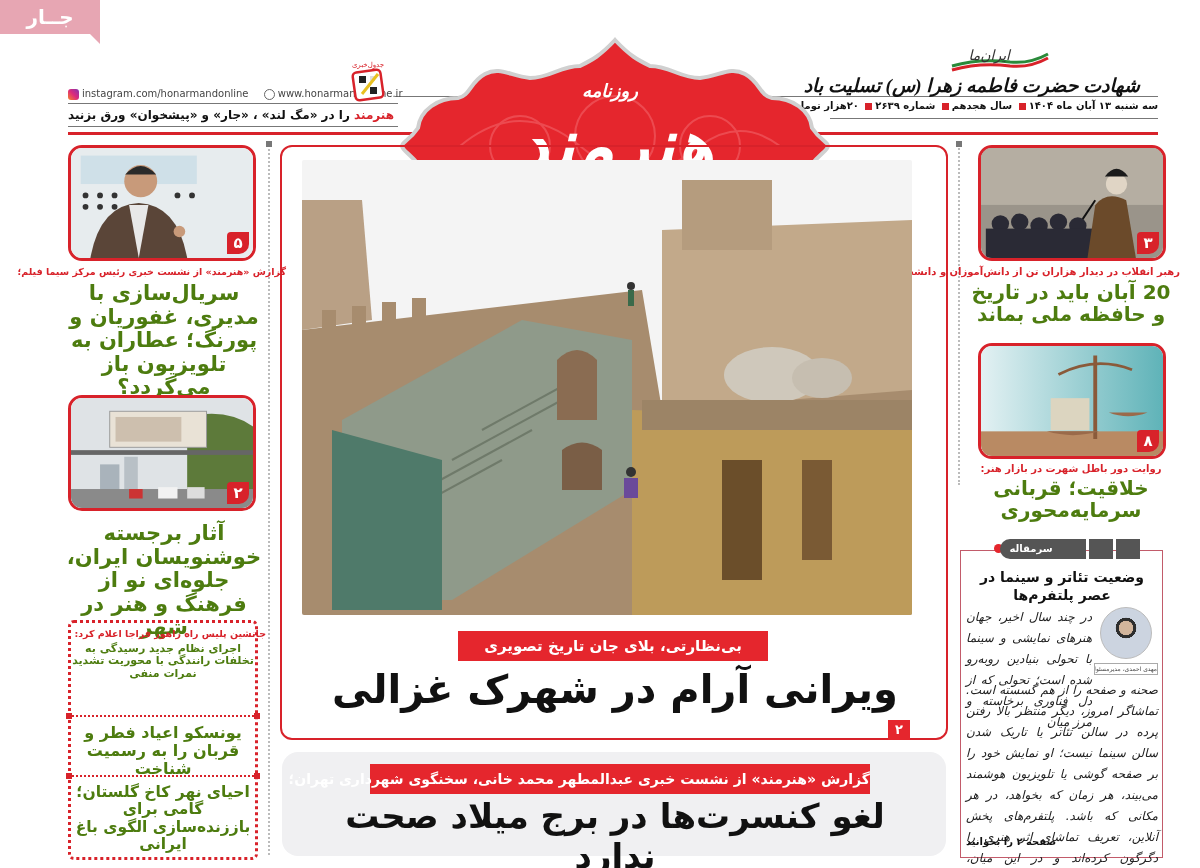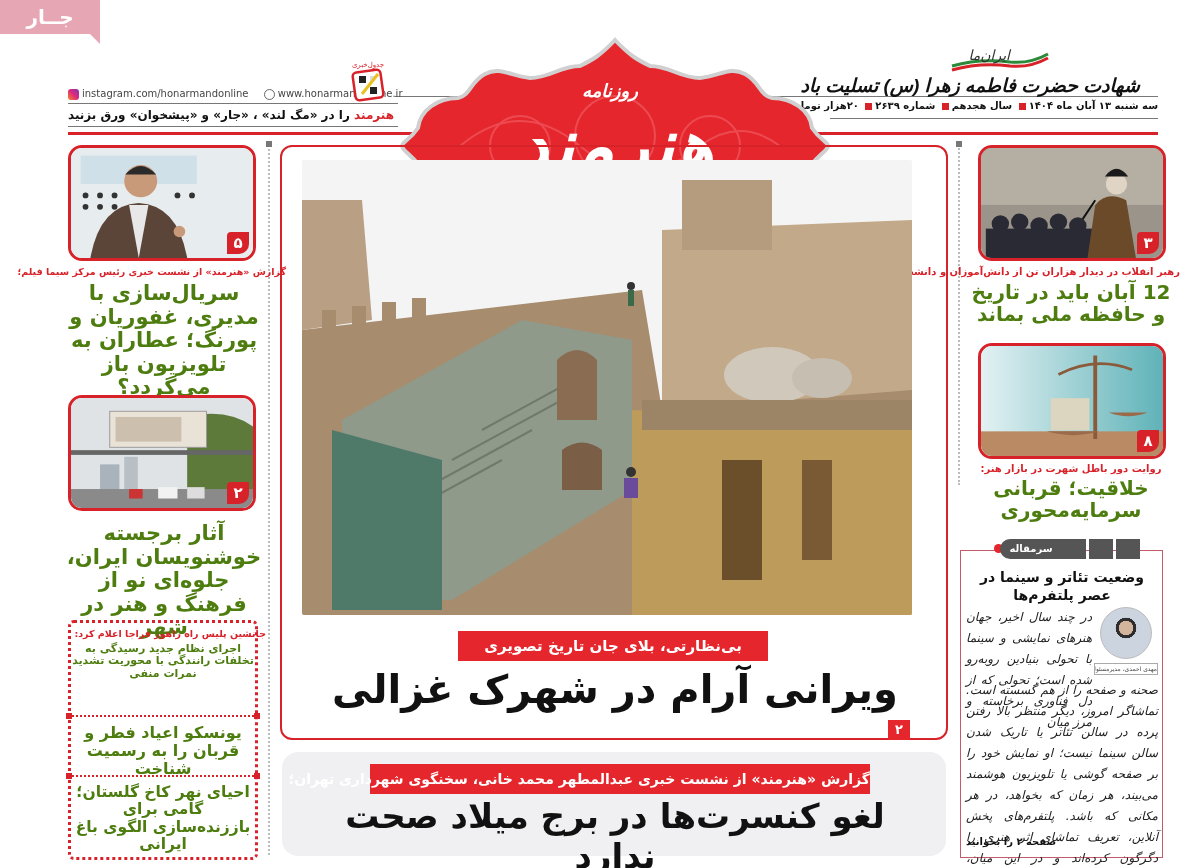--- a/index.html
+++ b/index.html
@@ -9,21 +9,21 @@
   .abs { position: absolute; }
 
   
   .jar-tag { left: 0; top: 0; width: 100px; height: 34px; background: #e7a6b3; color: #fff; font-size: 20px; font-weight: bold; text-align: center; line-height: 34px; letter-spacing: 2px; }
   .jar-tag:after { content: ""; position: absolute; right: 0; bottom: -10px; border-left: 10px solid transparent; border-top: 10px solid #e7a6b3; }
 
   
   .hdr-line { height: 1px; background: #777; }
   .date-line { right: 42px; top: 100px; width: 340px; font-size: 10px; font-weight: bold; white-space: nowrap; text-align: right; }
   .date-line .sq { display: inline-block; width: 7px; height: 7px; background: #d8222a; margin: 0 3px; vertical-align: middle; }
-  .condolence { right: 60px; top: 74px; font-family: Liberation Sans, sans-serif; font-size: 19px; font-style: italic; font-weight: bold; }
+  .condolence { right: 60px; top: 74px; font-family: Liberation Serif, serif; font-size: 19px; font-style: italic; font-weight: bold; }
   .flag-art { right: 150px; top: 40px; width: 100px; height: 34px; }
   .urls { left: 68px; top: 88px; font-size: 10px; color: #444; direction: ltr; white-space: nowrap; }
   .urls .ig { display: inline-block; width: 11px; height: 11px; border-radius: 3px; background: linear-gradient(45deg,#f58529,#dd2a7b,#8134af); vertical-align: middle; margin-right: 3px; }
   .urls .globe { display: inline-block; width: 11px; height: 11px; border-radius: 50%; border: 1.5px solid #666; vertical-align: middle; margin: 0 3px 0 12px; }
   .promo { left: 68px; top: 108px; font-size: 12px; font-weight: bold; white-space: nowrap; }
   .promo .brand { color: #d8222a; }
   .crossword { left: 348px; top: 58px; width: 40px; height: 46px; }
 
   
   .logo { left: 400px; top: 36px; width: 430px; height: 190px; }
@@ -148,21 +148,21 @@
         <rect x="5" y="85" width="110" height="31"></rect>
       </g>
     <path d="M110 116 L118 60 Q130 45 150 55 L160 116 Z" fill="#6b4a2a"></path>
     <circle cx="140" cy="38" r="11" fill="#e0d5c5"></circle>
       <path d="M128 30 Q140 14 152 30 Z" fill="#1a1a1a"></path>
     <line x1="118" y1="55" x2="105" y2="75" stroke="#111" stroke-width="2"></line>
   </svg>
   <div class="pg-badge">۳</div>
 </div>
 <div class="abs kicker" style="left:962px; top:266px; width:218px;">رهبر انقلاب در دیدار هزاران تن از دانش‌آموزان و دانشجویان:</div>
-<div class="abs headline" style="left:962px; top:281px; width:218px; font-size:20px;">12 آبان باید در تاریخ و حافظه ملی بماند</div>
+<div class="abs headline" style="left:962px; top:281px; width:218px; font-size:20px;">20 آبان باید در تاریخ و حافظه ملی بماند</div>
 
 <div class="abs frame" style="left:978px; top:343px; width:188px; height:116px;">
   <svg class="photo" viewBox="0 0 188 116" preserveAspectRatio="none">
     <defs>
         <linearGradient id="tealg" x1="0" x2="1">
           <stop offset="0" stop-color="#e3f1f3"></stop>
           <stop offset="1" stop-color="#5fb3b8"></stop>
         </linearGradient>
       </defs>
     <rect width="188" height="116" fill="url(#tealg)"></rect>

